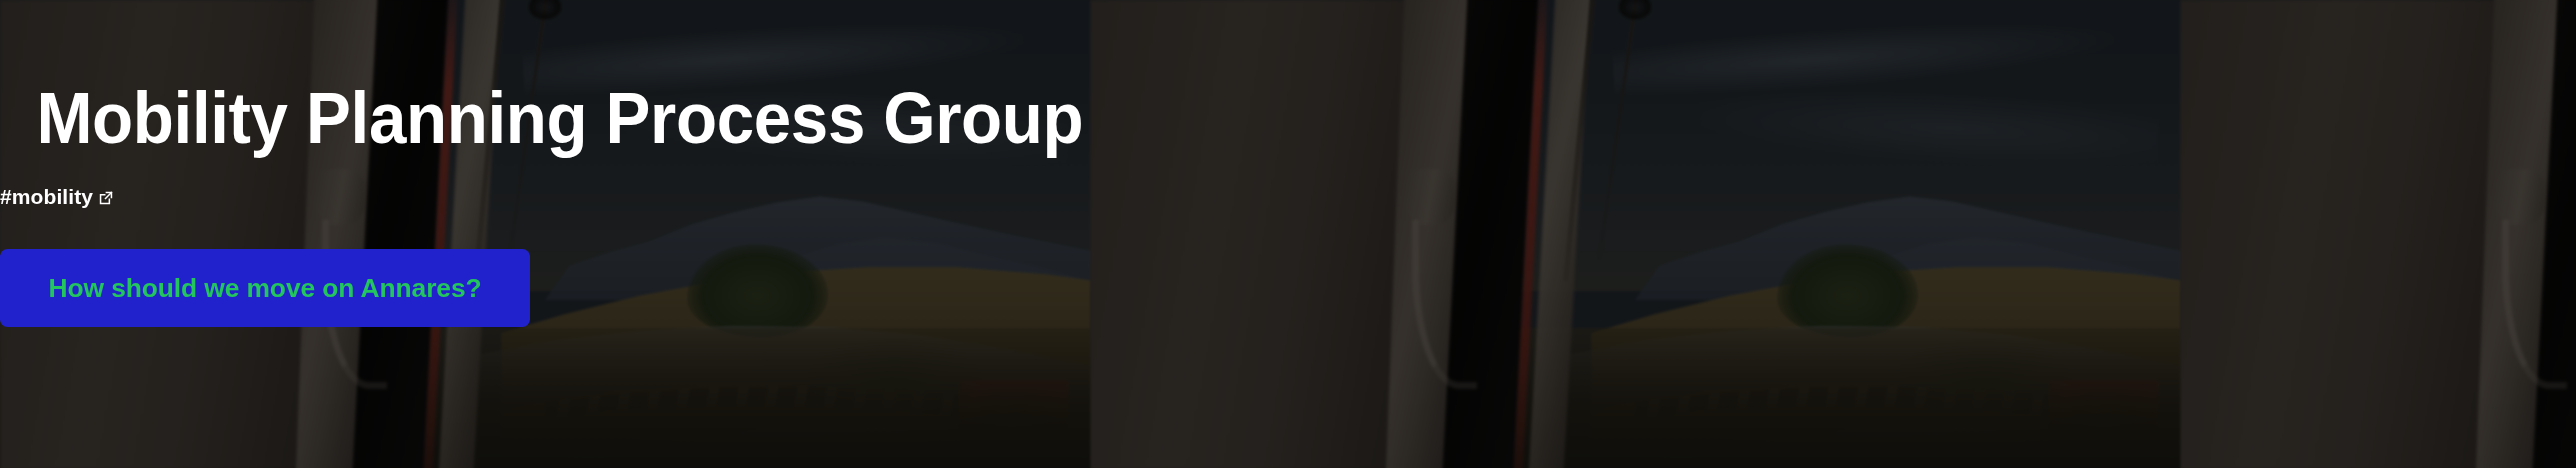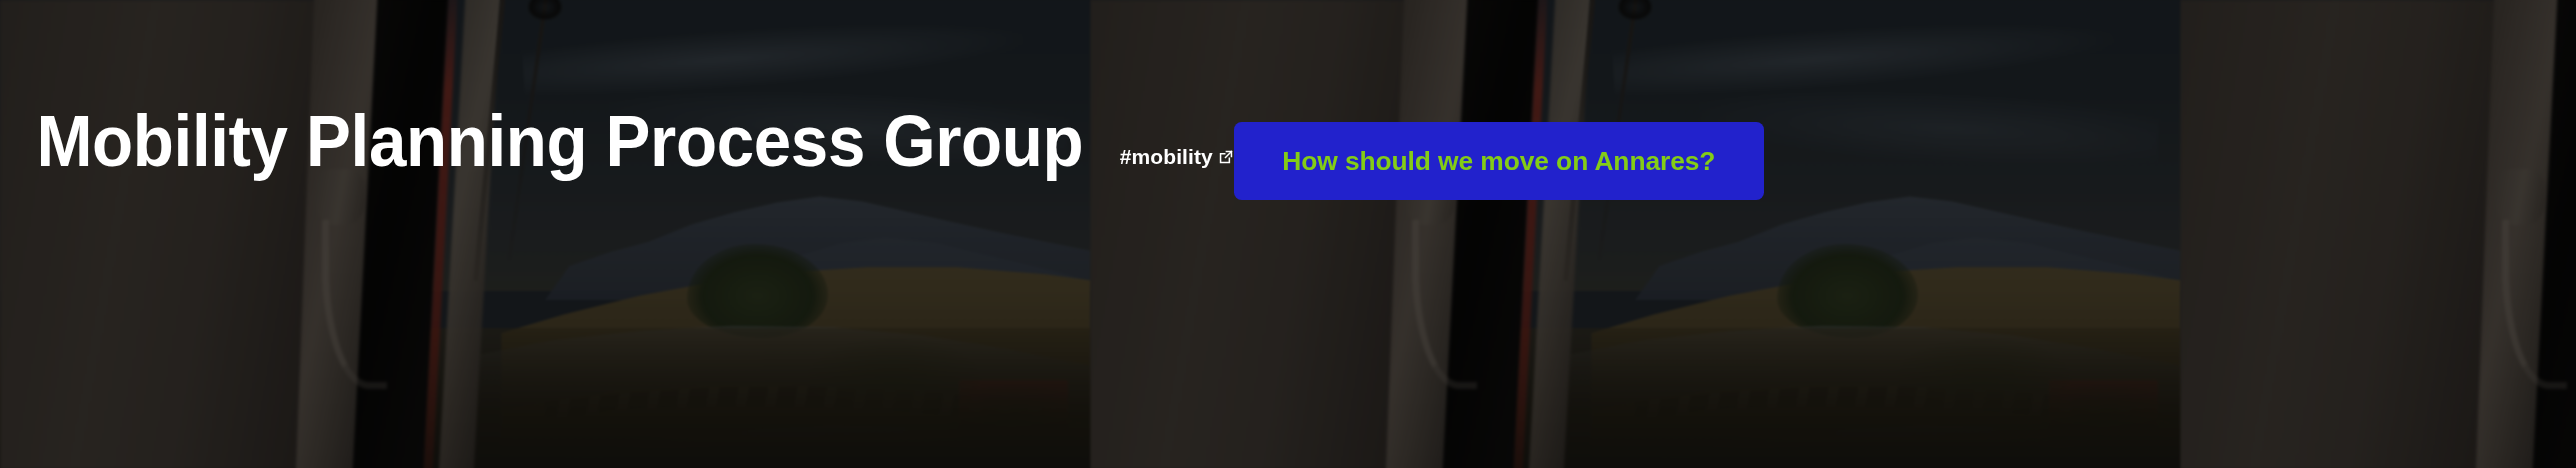--- a/index.html
+++ b/index.html
@@ -252,22 +252,22 @@
     z-index:2;
     pointer-events:none;
   }
 
   
   .hero-content {
     position:relative;
     z-index:3;
     width:100%;
     display:flex;
-    flex-direction:row;
-    align-items:center;
+    flex-direction:column;
+    align-items:flex-start;
     padding-top:82px;
   }
 
   .hero-title {
     font-size:72px;
     line-height:1;
     font-weight:700;
     color:#ffffff;
     letter-spacing:-0.4px;
     text-align:center;
@@ -305,21 +305,21 @@
     margin-top:40px;
     display:inline-flex;
     align-items:center;
     justify-content:center;
     min-width:530px;
     height:78px;
     padding:0 37px;
     border:none;
     border-radius:7.7px;
     background:#2222cc;
-    color:#84cc16;
+    color:#22c55e;
     font-family:"Liberation Sans", sans-serif;
     font-size:26.4px;
     font-weight:700;
     letter-spacing:-0.1px;
     white-space:nowrap;
     cursor:pointer;
   }
 </style>
 </head>
 <body>

